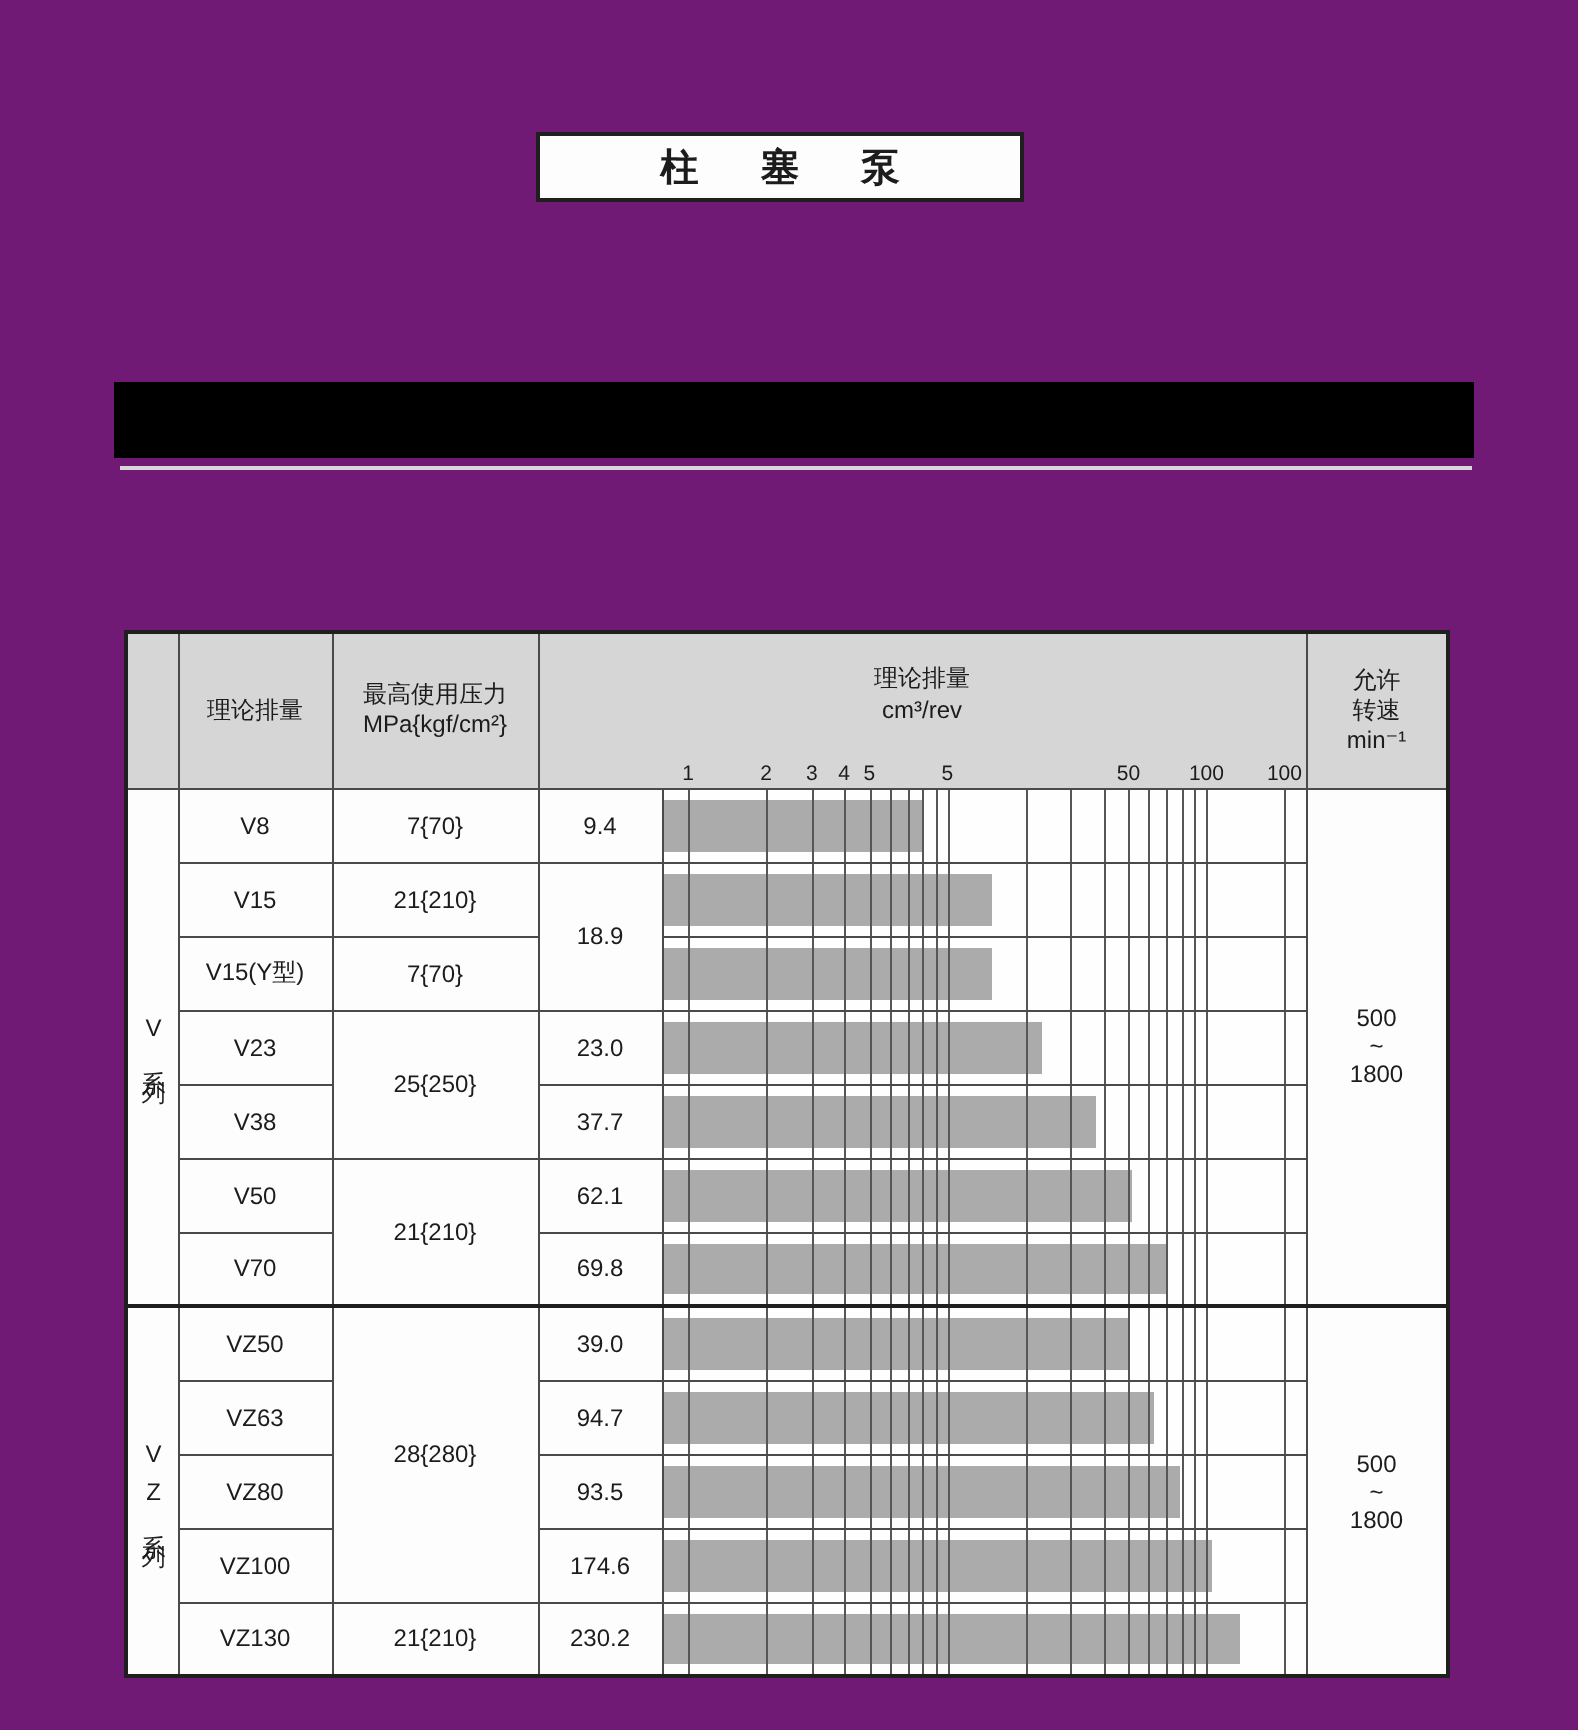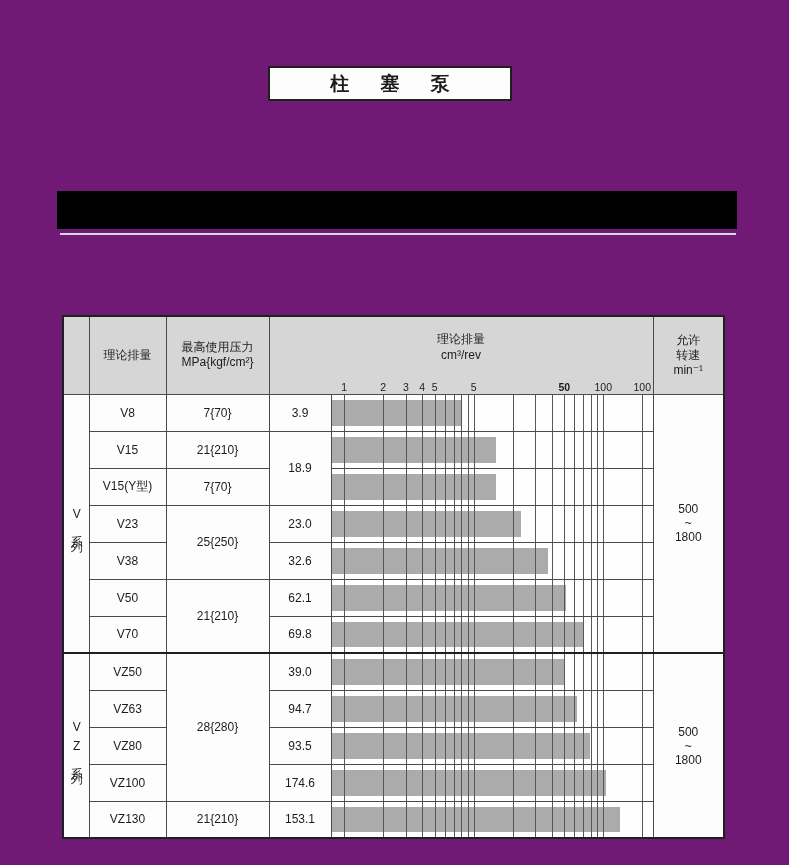--- a/index.html
+++ b/index.html
@@ -86,39 +86,39 @@
           <div>理论排量</div>
           <div>cm³/rev</div>
         </div>
         <div class="tick-strip">
               <span class="tick" style="left: 3.9122%;">1</span>
               <span class="tick" style="left: 16.0646%;">2</span>
               <span class="tick" style="left: 23.1733%;">3</span>
               <span class="tick" style="left: 28.217%;">4</span>
               <span class="tick" style="left: 32.1292%;">5</span>
               <span class="tick" style="left: 44.2816%;">5</span>
-              <span class="tick" style="left: 72.4987%; font-weight: bold;">50</span>
+              <span class="tick" style="left: 72.4987%;">50</span>
               <span class="tick" style="left: 84.6511%;">100</span>
               <span class="tick" style="left: 96.8035%;">100</span>
             </div>
       </th>
       <th class="hdr-speed">
         <div>允许</div>
         <div>转速</div>
         <div>min⁻¹</div>
       </th>
     </tr>
 
     <tr class="body-row">
       <td class="cell-series" rowspan="7">
         <span class="series-label">V系列</span>
       </td>
       <td class="cell-model">V8</td>
       <td>7{70}</td>
-      <td>3.9</td>
+      <td>9.4</td>
       <td class="chart-cell">
         <div class="bar" style="width: 40.3694%; background: rgb(171, 171, 171);"></div>
         <div class="grid-layer">
               <div class="gridline" style="left: 3.9122%;"></div>
               <div class="gridline" style="left: 16.0646%;"></div>
               <div class="gridline" style="left: 23.1733%;"></div>
               <div class="gridline" style="left: 28.217%;"></div>
               <div class="gridline" style="left: 32.1292%;"></div>
               <div class="gridline" style="left: 35.3257%;"></div>
               <div class="gridline" style="left: 38.0283%;"></div>
@@ -231,21 +231,21 @@
               <div class="gridline" style="left: 80.7389%;"></div>
               <div class="gridline" style="left: 82.8039%;"></div>
               <div class="gridline" style="left: 84.6511%;"></div>
               <div class="gridline" style="left: 96.8035%;"></div>
             </div>
       </td>
     </tr>
 
     <tr class="body-row">
       <td class="cell-model">V38</td>
-      <td>32.6</td>
+      <td>37.7</td>
       <td class="chart-cell">
         <div class="bar" style="width: 67.5482%; background: rgb(171, 171, 171);"></div>
         <div class="grid-layer">
               <div class="gridline" style="left: 3.9122%;"></div>
               <div class="gridline" style="left: 16.0646%;"></div>
               <div class="gridline" style="left: 23.1733%;"></div>
               <div class="gridline" style="left: 28.217%;"></div>
               <div class="gridline" style="left: 32.1292%;"></div>
               <div class="gridline" style="left: 35.3257%;"></div>
               <div class="gridline" style="left: 38.0283%;"></div>
@@ -452,21 +452,21 @@
               <div class="gridline" style="left: 82.8039%;"></div>
               <div class="gridline" style="left: 84.6511%;"></div>
               <div class="gridline" style="left: 96.8035%;"></div>
             </div>
       </td>
     </tr>
 
     <tr class="body-row">
       <td class="cell-model">VZ130</td>
       <td>21{210}</td>
-      <td>153.1</td>
+      <td>230.2</td>
       <td class="chart-cell">
         <div class="bar" style="width: 90.0291%; background: rgb(171, 171, 171);"></div>
         <div class="grid-layer">
               <div class="gridline" style="left: 3.9122%;"></div>
               <div class="gridline" style="left: 16.0646%;"></div>
               <div class="gridline" style="left: 23.1733%;"></div>
               <div class="gridline" style="left: 28.217%;"></div>
               <div class="gridline" style="left: 32.1292%;"></div>
               <div class="gridline" style="left: 35.3257%;"></div>
               <div class="gridline" style="left: 38.0283%;"></div>

